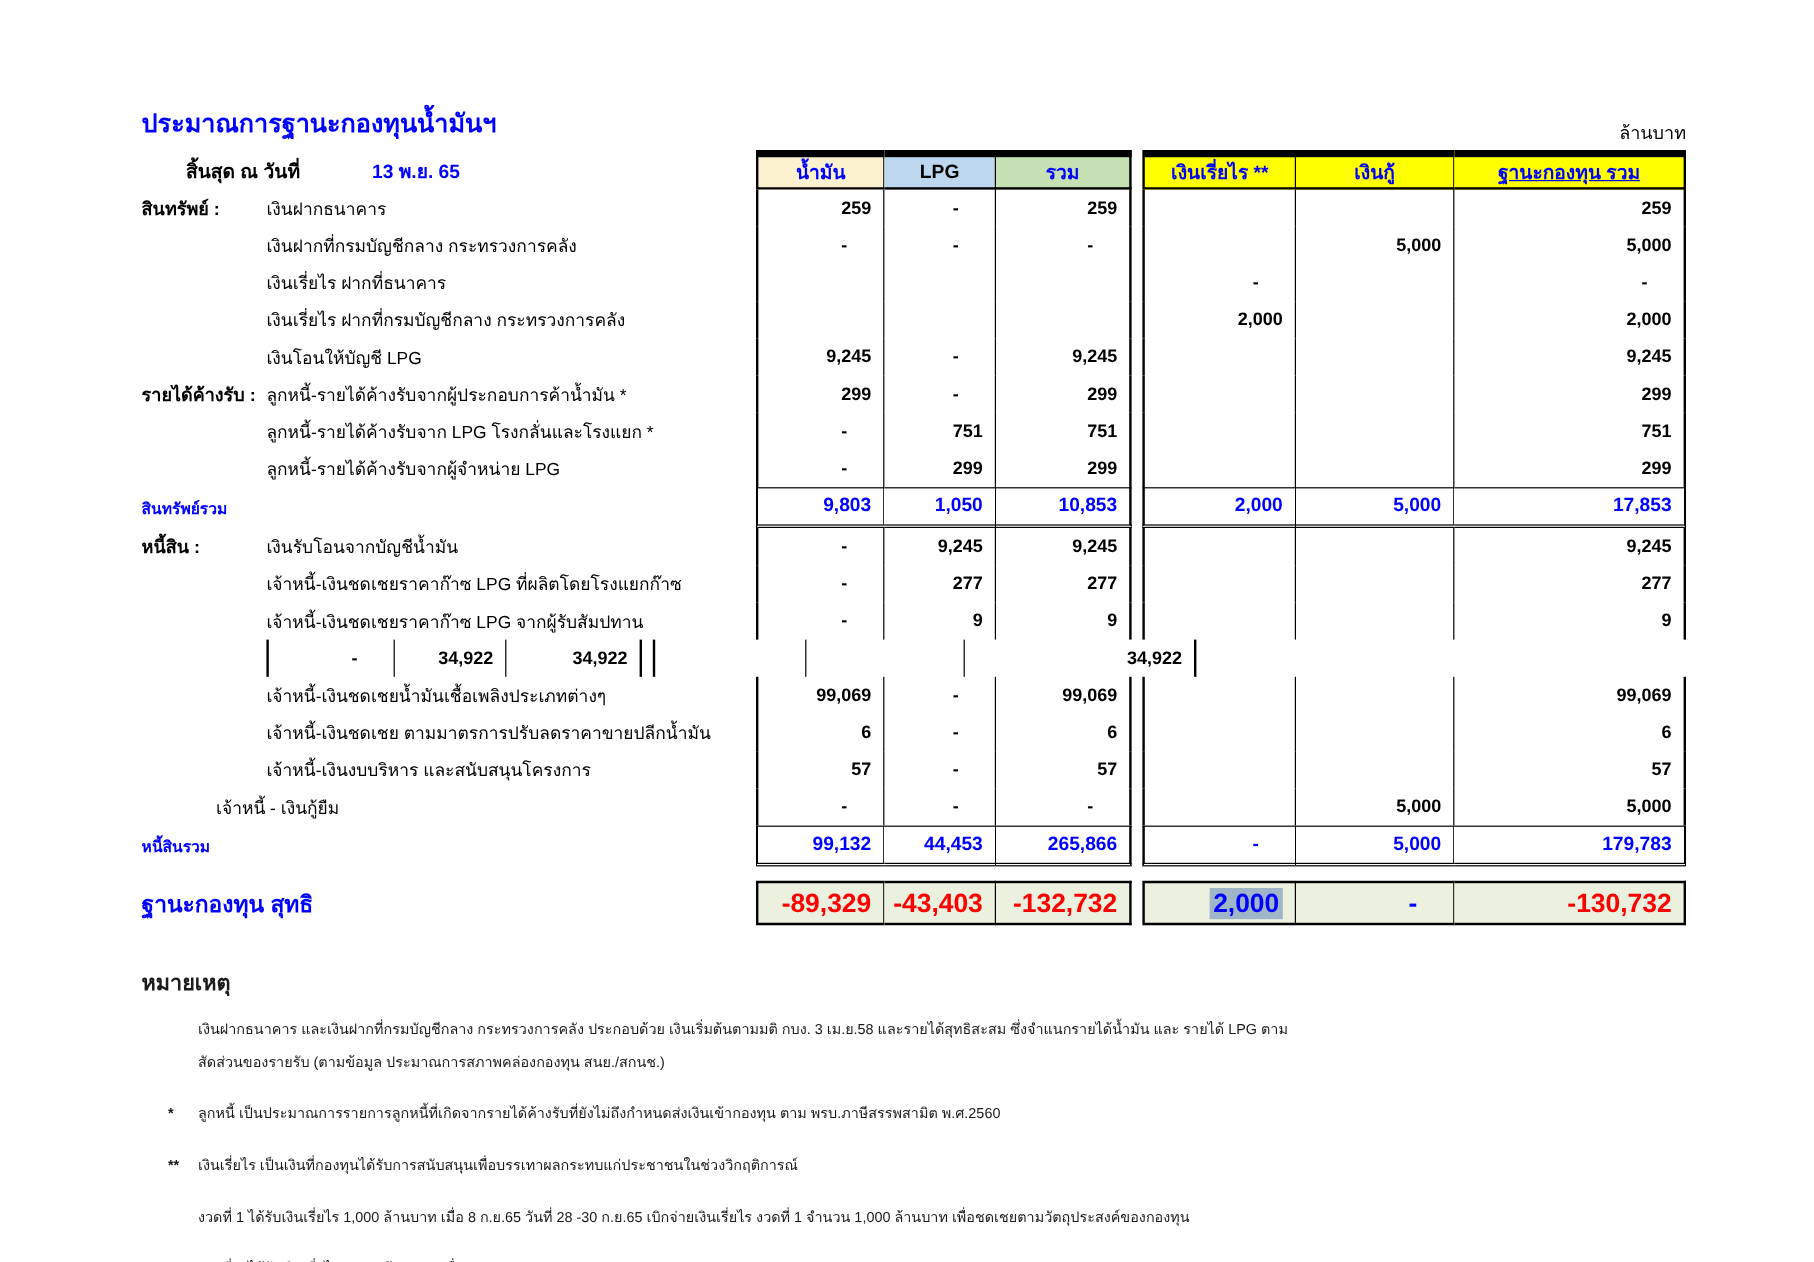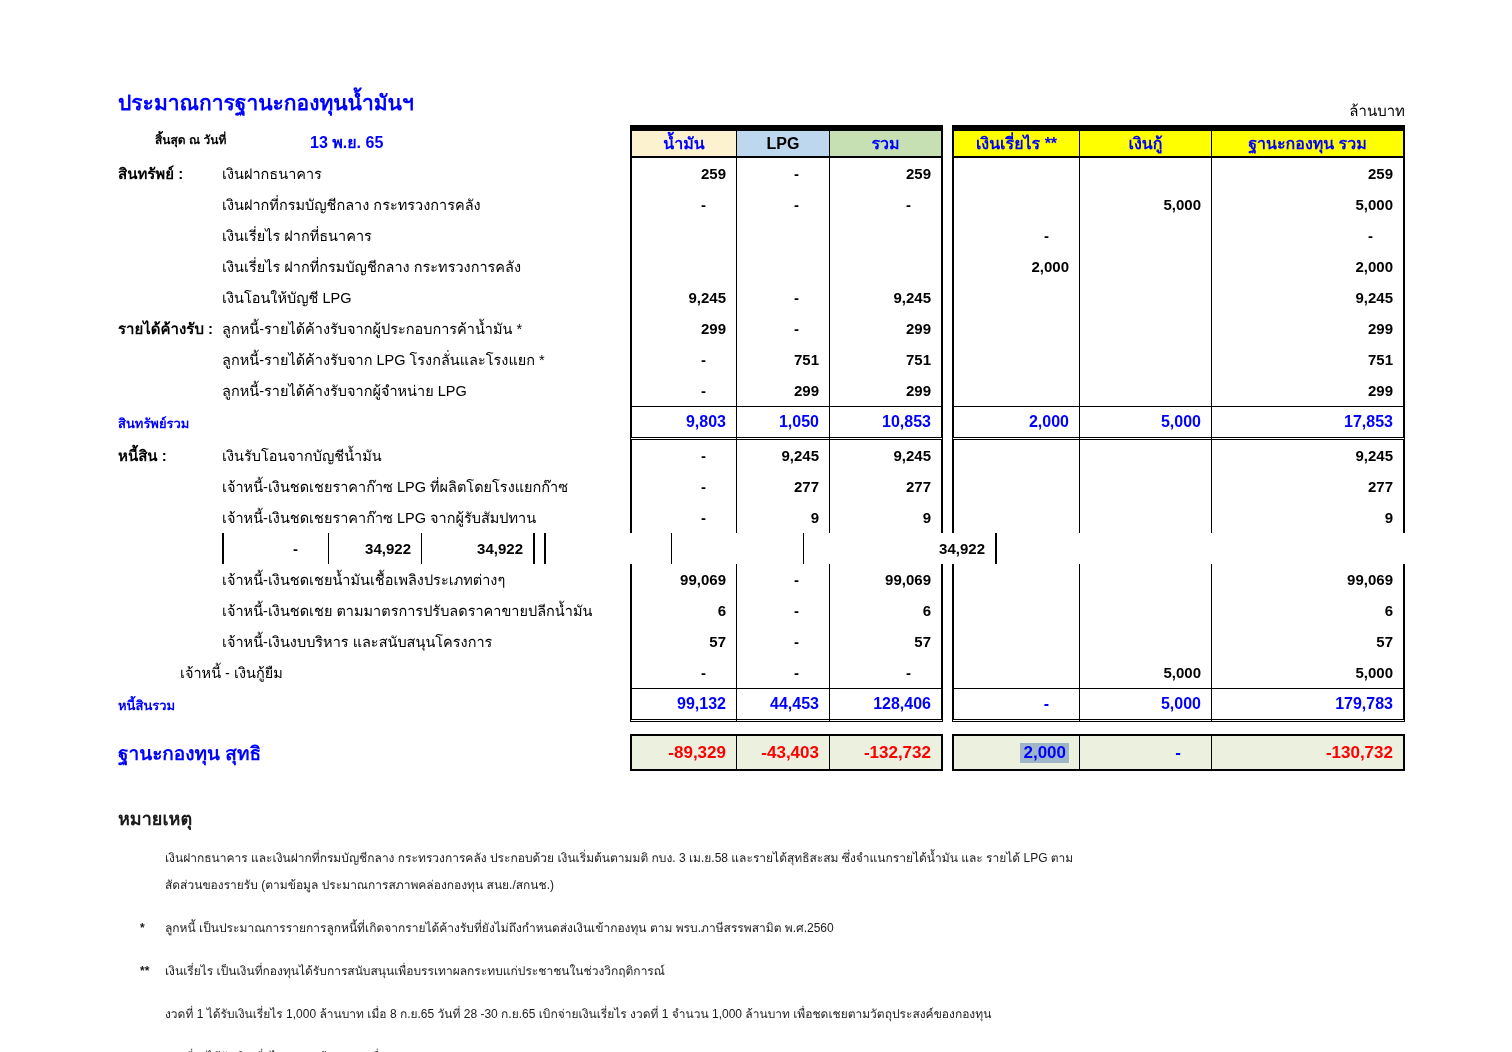--- a/index.html
+++ b/index.html
@@ -11,21 +11,21 @@
   
   .page-title{
     position:absolute;left:118px;top:86px;
     font-size:21px;font-weight:bold;color:var(--accent_blue,#0000ff);
     white-space:nowrap;
   }
   .unit-label{
     position:absolute;right:107px;top:99px;font-size:15px;color:#000;
   }
   .date-label{
-    position:absolute;left:155px;top:130px;font-size:12px;font-weight:bold;color:#000;
+    position:absolute;left:155px;top:130px;font-size:16px;font-weight:bold;color:#000;
   }
   .date-value{
     position:absolute;left:310px;top:130px;font-size:16px;font-weight:bold;
     color:var(--accent_blue,#0000ff);
   }
 
   
   #tbl{position:absolute;left:118px;top:125px;width:1287px;}
   .trow{display:flex;align-items:center;}
   .cell{box-sizing:border-box;height:100%;display:flex;align-items:center;}
@@ -42,21 +42,21 @@
   .hrow{height:33px;}
   .hrow .hc{justify-content:center;font-size:16px;font-weight:bold;
     border-top:6px solid #000000;border-bottom:2px solid #000;}
   .hrow .c1{background:var(--header_oil_bg,#fdf2cf);color:var(--accent_blue,#0000ff);
     border-left:2px solid #000;border-right:1px solid #000;}
   .hrow .c2{background:var(--header_lpg_bg,#bdd7ee);color:#000;border-right:1px solid #000;}
   .hrow .c3{background:var(--header_total_bg,#c6e0b4);color:var(--accent_blue,#0000ff);border-right:2px solid #000;}
   .hrow .c4{background:var(--header_yellow_bg,#ffff00);color:var(--accent_blue,#0000ff);
     border-left:2px solid #000;border-right:1px solid #000;}
   .hrow .c5{background:var(--header_yellow_bg,#ffff00);color:var(--accent_blue,#0000ff);border-right:1px solid #000;}
-  .hrow .c6{background:var(--header_yellow_bg,#ffff00);color:var(--accent_blue,#0000ff);border-right:2px solid #000;}
+  .hrow .c6{background:var(--header_yellow_bg,#ffff00);color:var(--accent_blue,#0000ff);border-right:2px solid #000;text-decoration:underline;}
 
   
   .drow{height:31px;text-align:right;}
   .drow .c1{border-left:2px solid #000;border-right:1px solid #000;}
   .drow .c2{border-right:1px solid #000;}
   .drow .c3{border-right:2px solid #000;}
   .drow .c4{border-left:2px solid #000;border-right:1px solid #000;}
   .drow .c5{border-right:1px solid #000;}
   .drow .c6{border-right:2px solid #000;}
 
@@ -69,21 +69,21 @@
   .total .c3{border-right:2px solid #000;}
   .total .c4{border-left:2px solid #000;border-right:1px solid #000;}
   .total .c5{border-right:1px solid #000;}
   .total .c6{border-right:2px solid #000;}
   .total .cb{border-top:1px solid #000;border-bottom:3px double #000;}
 
   
   .vgap{height:12px;}
   .trow.net{height:37px;}
   .net .tlabel{width:512px;font-size:19px;font-weight:bold;color:var(--accent_blue,#0000ff);white-space:nowrap;}
-  .net .num{font-size:17px;background:var(--net_row_bg,#ebf1de);
+  .net .num{font-size:22px;background:var(--net_row_bg,#ebf1de);
     border-top:2px solid #000;border-bottom:2px solid #000;}
   .net .c1{border-left:2px solid #000;border-right:1px solid #000;}
   .net .c2{border-right:1px solid #000;}
   .net .c3{border-right:2px solid #000;}
   .net .c4{border-left:2px solid #000;border-right:1px solid #000;}
   .net .c5{border-right:1px solid #000;}
   .net .c6{border-right:2px solid #000;}
   .net .neg{color:var(--negative_red,#ff0000);}
   .net .pos{color:var(--accent_blue,#0000ff);}
   .hl{background:var(--selection_highlight,#9fb6c9);padding:0 3px;}
@@ -305,21 +305,21 @@
         <div class="cell num c4"></div>
         <div class="cell num c5">5,000</div>
         <div class="cell num c6">5,000</div>
       </div>
     </div>
   <div id="liabilities-total">
       <div class="trow total">
         <div class="cell tlabel">หนี้สินรวม</div>
         <div class="cell num c1 cb">99,132</div>
         <div class="cell num c2 cb">44,453</div>
-        <div class="cell num c3 cb">128,406</div>
+        <div class="cell num c3 cb">265,866</div>
         <div class="sp"></div>
         <div class="cell num c4 dash cb">-</div>
         <div class="cell num c5 cb">5,000</div>
         <div class="cell num c6 cb">179,783</div>
       </div>
     </div>
   <div class="vgap"></div>
   <div id="net-row">
       <div class="trow net">
         <div class="cell tlabel">ฐานะกองทุน สุทธิ</div>

